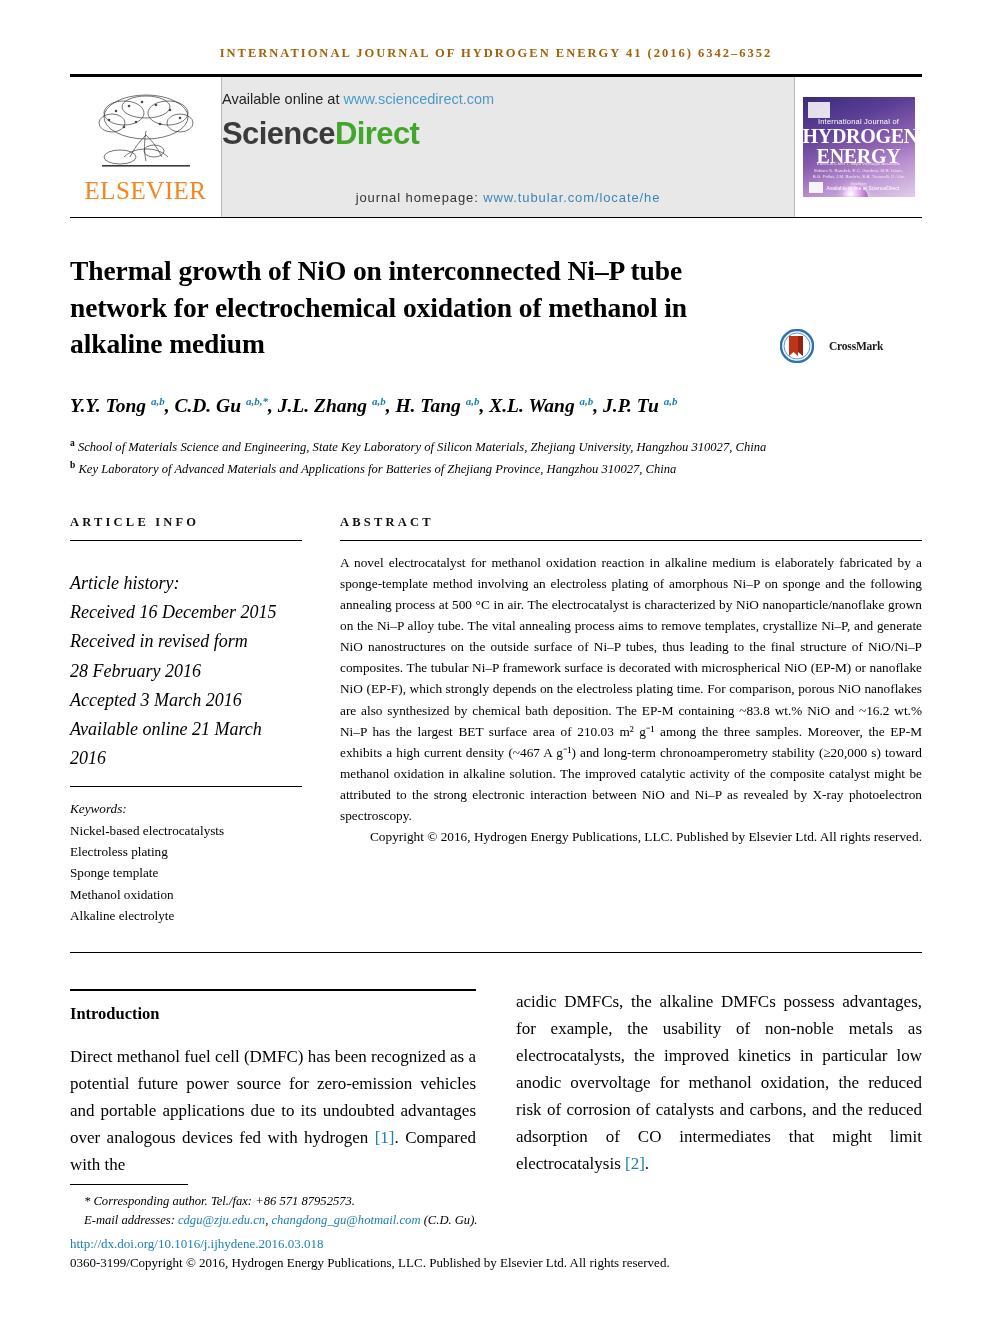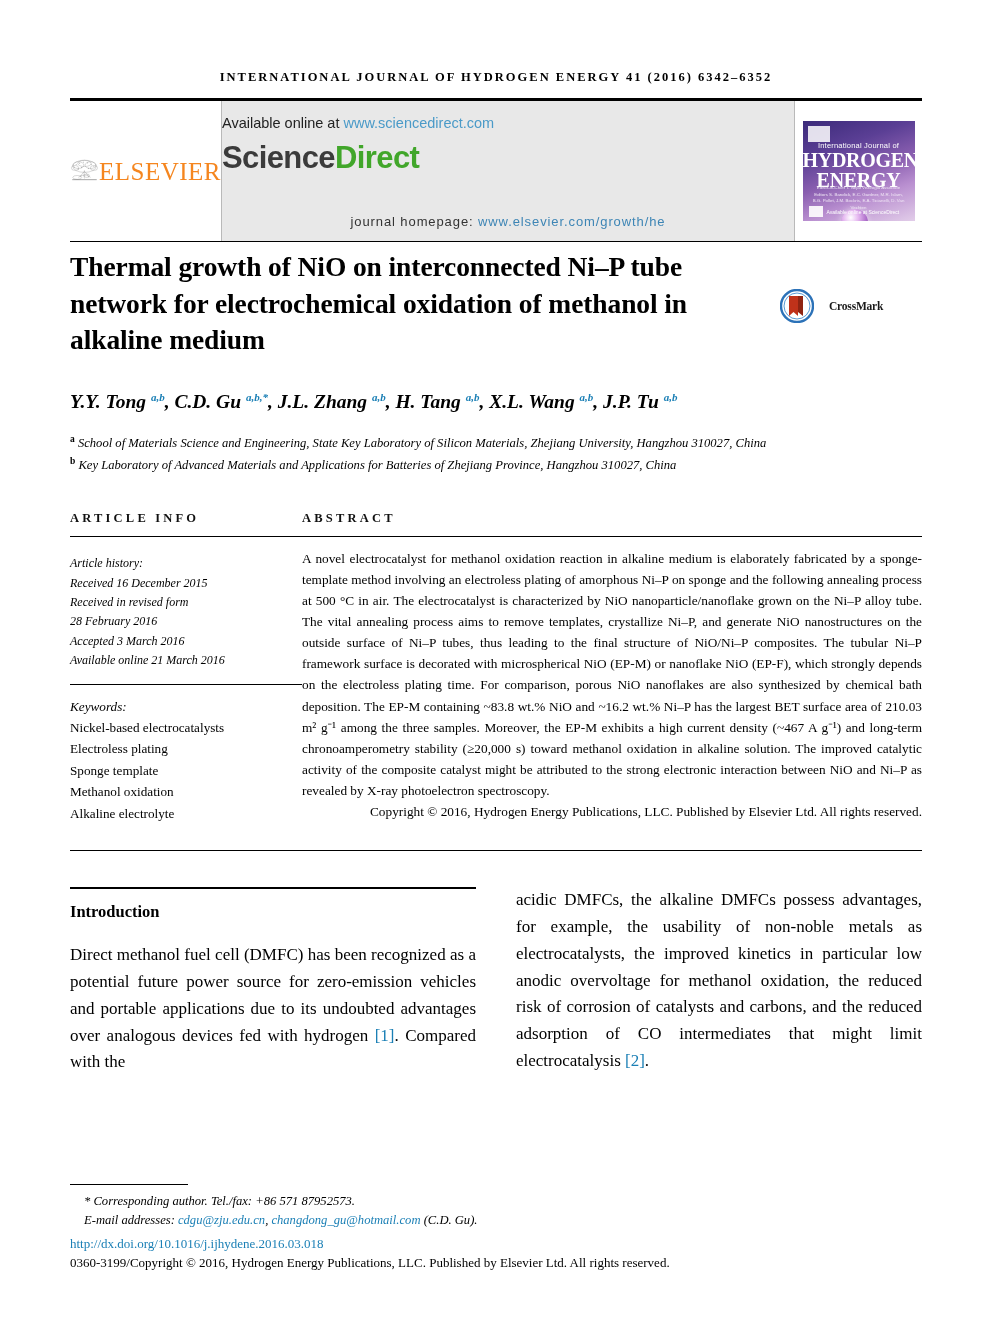--- a/index.html
+++ b/index.html
@@ -19,45 +19,45 @@
     position: relative;
     width: 992px;
     height: 1323px;
     box-sizing: border-box;
     padding: 0 70px;
   }
 
   
   .running-head {
     text-align: center;
-    color: #000000;
+    color: #a16207;
     font-family: "Liberation Serif", serif;
     font-size: 12.5px;
     letter-spacing: 2.0px;
     font-weight: bold;
-    padding-top: 70px;
+    padding-top: 46px;
     white-space: nowrap;
   }
 
   
   .masthead {
     margin-top: 13px;
     border-top: 3px solid #000;
     border-bottom: 1px solid #000;
     height: 144px;
     display: flex;
     align-items: stretch;
     box-sizing: border-box;
   }
   .elsevier-cell {
     width: 152px;
     flex: 0 0 152px;
     border-right: 1px solid #b9b9b9;
     display: flex;
-    flex-direction: row;
+    flex-direction: column;
     align-items: center;
     justify-content: center;
     background: #ffffff;
     box-sizing: border-box;
   }
   .elsevier-tree { display:block; }
   .elsevier-word {
     color: #f5861f;
     font-family: "Liberation Serif", serif;
     font-size: 25px;
@@ -153,22 +153,22 @@
     display:flex; align-items:center; gap:4px;
   }
   .cover-bottom .sq { width:14px;height:11px;background:#fff;opacity:.9;}
   .cover-bottom .sdtxt {
     font-family:"Liberation Sans",sans-serif; font-size:5px; color:#fff;
   }
 
   
   .title-row {
     display: flex;
-    align-items: center;
-    margin-top: 7px;
+    align-items: flex-end;
+    margin-top: 35px;
   }
   .article-title {
     flex: 1 1 auto;
     font-family: "Liberation Serif", serif;
     font-weight: bold;
     font-size: 27.5px;
     line-height: 1.33;
     letter-spacing: -0.1px;
     margin: 0;
     max-width: 710px;
@@ -209,40 +209,41 @@
     font-size: 12.6px;
     line-height: 1.62;
     max-width: 790px;
   }
   .affils sup { font-style: normal; font-weight: bold; font-size: 9px; }
 
   
   .info-abstract {
     display: flex;
     margin-top: 36px;
+    gap: 38px;
   }
   .col-info { width: 232px; flex: 0 0 232px; }
   .col-abstract { flex: 1 1 auto; }
 
   .sec-head {
     font-family: "Liberation Serif", serif;
     font-size: 12.5px;
     font-weight: bold;
     letter-spacing: 3.2px;
     color: #111;
   }
   .rule-thin {
     border-top: 1.6px solid #000;
     margin-top: 10px;
   }
   .history {
-    margin-top: 17px;
+    margin-top: 28px;
     font-family: "Liberation Serif", serif;
     font-style: italic;
-    font-size: 12px;
+    font-size: 18px;
     line-height: 1.62;
   }
   .history .label { font-style: italic; }
   .rule-kw {
     border-top: 1px solid #000;
     margin-top: 13px;
     margin-bottom: 11px;
   }
   .keywords {
     font-family: "Liberation Serif", serif;
@@ -375,21 +376,21 @@
     </div>
 
     <div class="sd-cell">
       <div class="avail-line">
         <span>Available online at </span><span class="url">www.sciencedirect.com</span>
       </div>
       <div class="sd-logo">
         <span class="sci">Science</span><span class="direct">Direct</span>
       </div>
       <div class="journal-home">
-        <span>journal homepage: </span><span class="url">www.elsevier.com/growth/he</span>
+        <span>journal homepage: </span><span class="url">www.tubular.com/locate/he</span>
       </div>
     </div>
 
     <div class="cover-cell">
       <div class="cover-img">
         <div class="cover-top-logo"></div>
         <div class="cover-t1">International Journal of</div>
         <div class="cover-t2">
           <span>HYDROGEN</span><br>
           <span>ENERGY</span>

